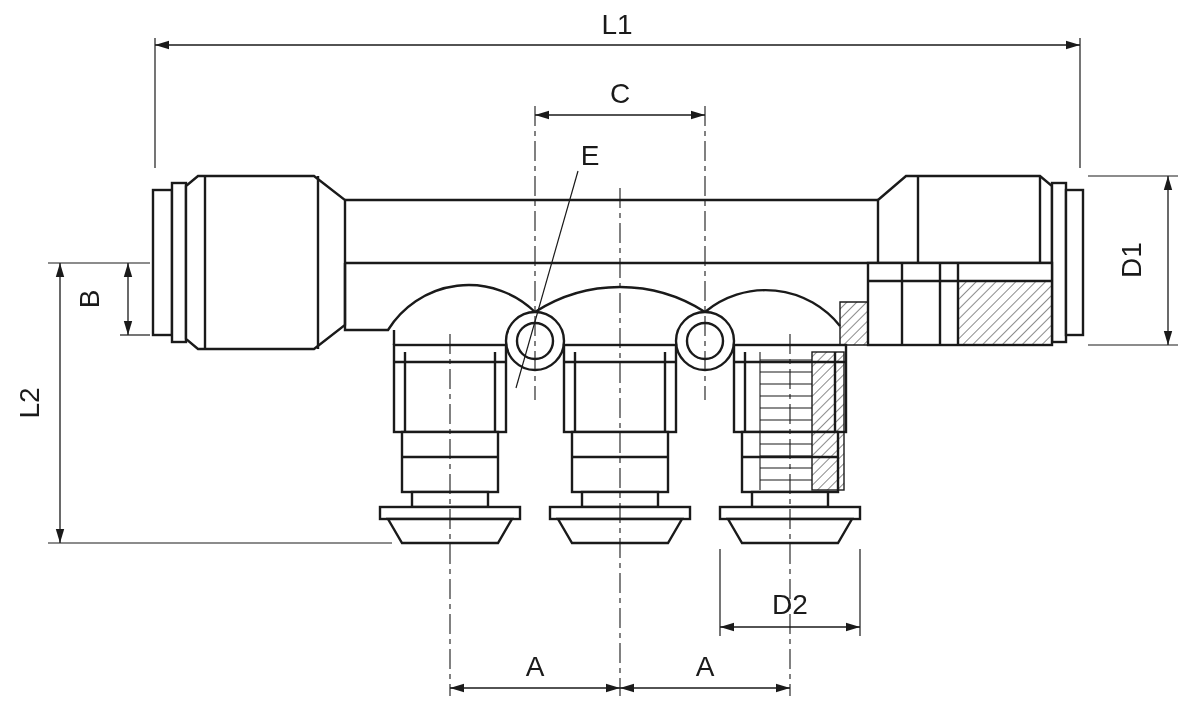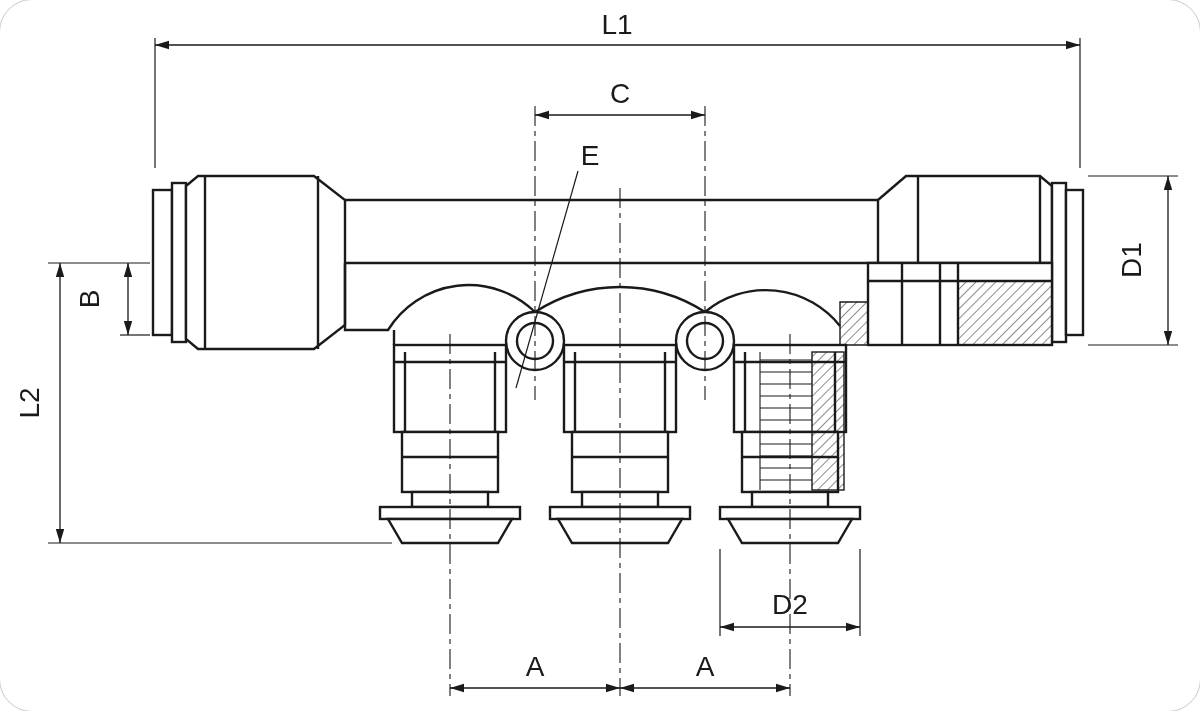--- a/index.html
+++ b/index.html
@@ -3,21 +3,20 @@
 <meta charset="utf-8">
 <style>
   html, body { margin: 0; padding: 0; background: #ffffff; }
   .canvas {
     width: 1200px; height: 711px;
     position: relative;
     box-sizing: border-box;
     outline: 1px solid #c9c9c9;
     background: #ffffff;
     font-family: "Liberation Sans", sans-serif;
-    border-radius: 32px;
   }
   svg { display: block; }
   text {
     font-family: "Liberation Sans", sans-serif;
     font-size: 28px;
     fill: #1a1a1a;
   }
   .body-line   { stroke: #1a1a1a; stroke-width: 2.4; fill: none; }
   .body-fill   { stroke: #1a1a1a; stroke-width: 2.4; fill: #ffffff; }
   .thin-line   { stroke: #1a1a1a; stroke-width: 1.1; fill: none; }

